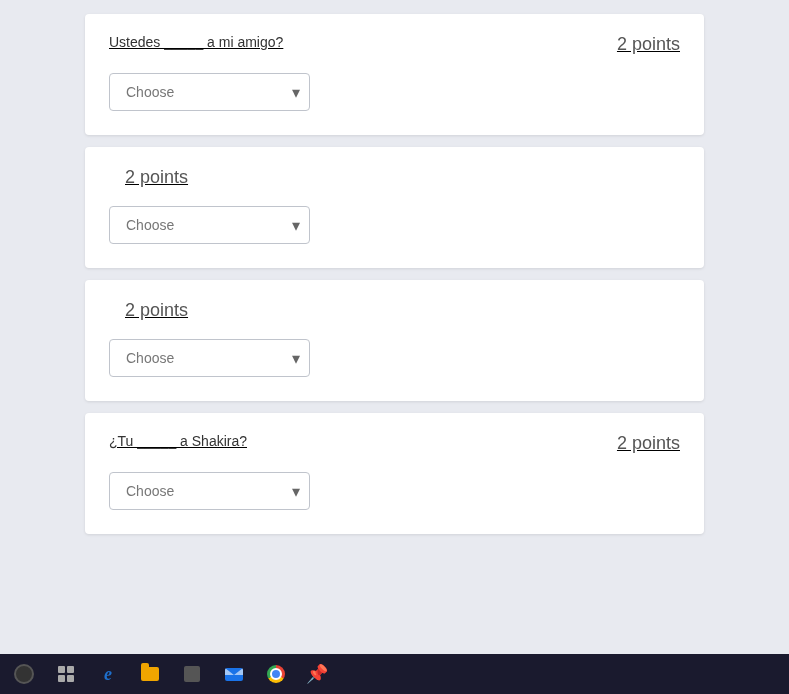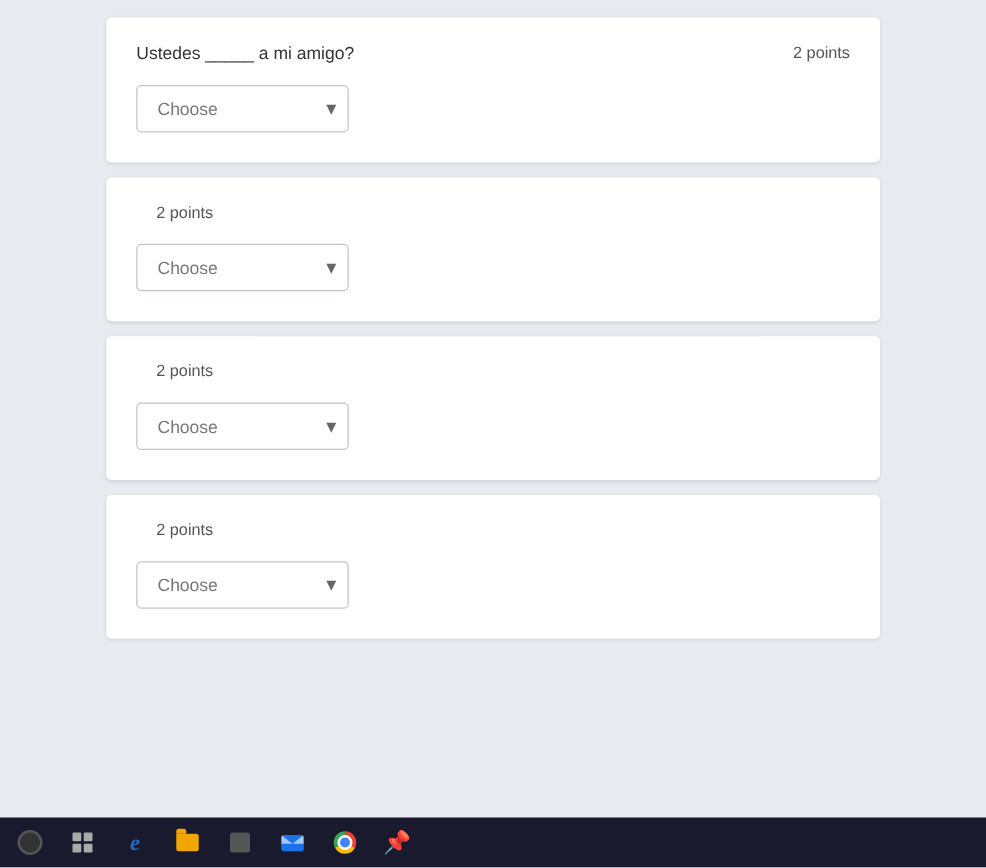--- a/index.html
+++ b/index.html
@@ -18,20 +18,21 @@
       flex-direction: column;
     }
 
     .main-content {
       flex: 1;
       padding: 8px 0;
       overflow: hidden;
       display: flex;
       flex-direction: column;
       gap: 0;
+      text-decoration: underline;
     }
 
     .question-card {
       background: #ffffff;
       margin: 6px 85px;
       border-radius: 4px;
       padding: 20px 24px 24px 24px;
       box-shadow: 0 1px 3px rgba(0,0,0,0.1);
     }
 
@@ -42,30 +43,30 @@
       margin-bottom: 18px;
     }
 
     .question-text {
       font-size: 14px;
       color: #333;
       flex: 1;
     }
 
     .question-points {
-      font-size: 13px;
+      font-size: 18px;
       color: #555;
       white-space: nowrap;
       margin-left: 16px;
     }
 
     .choose-dropdown {
       position: relative;
       display: inline-block;
-      width: 170px;
+      width: 201px;
     }
 
     .choose-btn {
       width: 100%;
       padding: 10px 36px 10px 16px;
       border: 1px solid #c0c4cc;
       border-radius: 4px;
       background: #ffffff;
       font-size: 14px;
       color: #777;
@@ -251,20 +252,21 @@
       </div>
       <div class="choose-dropdown">
         <button class="choose-btn">
           <span>Choose</span>
         </button>
         <span class="dropdown-arrow">▾</span>
       </div>
     </div>
     <div class="question-card">
       <div class="question-header">
+        <span class="question-text">¿Tu _____ a Shakira?</span>
         <span class="question-points">2 points</span>
       </div>
       <div class="choose-dropdown">
         <button class="choose-btn">
           <span>Choose</span>
         </button>
         <span class="dropdown-arrow">▾</span>
       </div>
     </div>
   </div>

